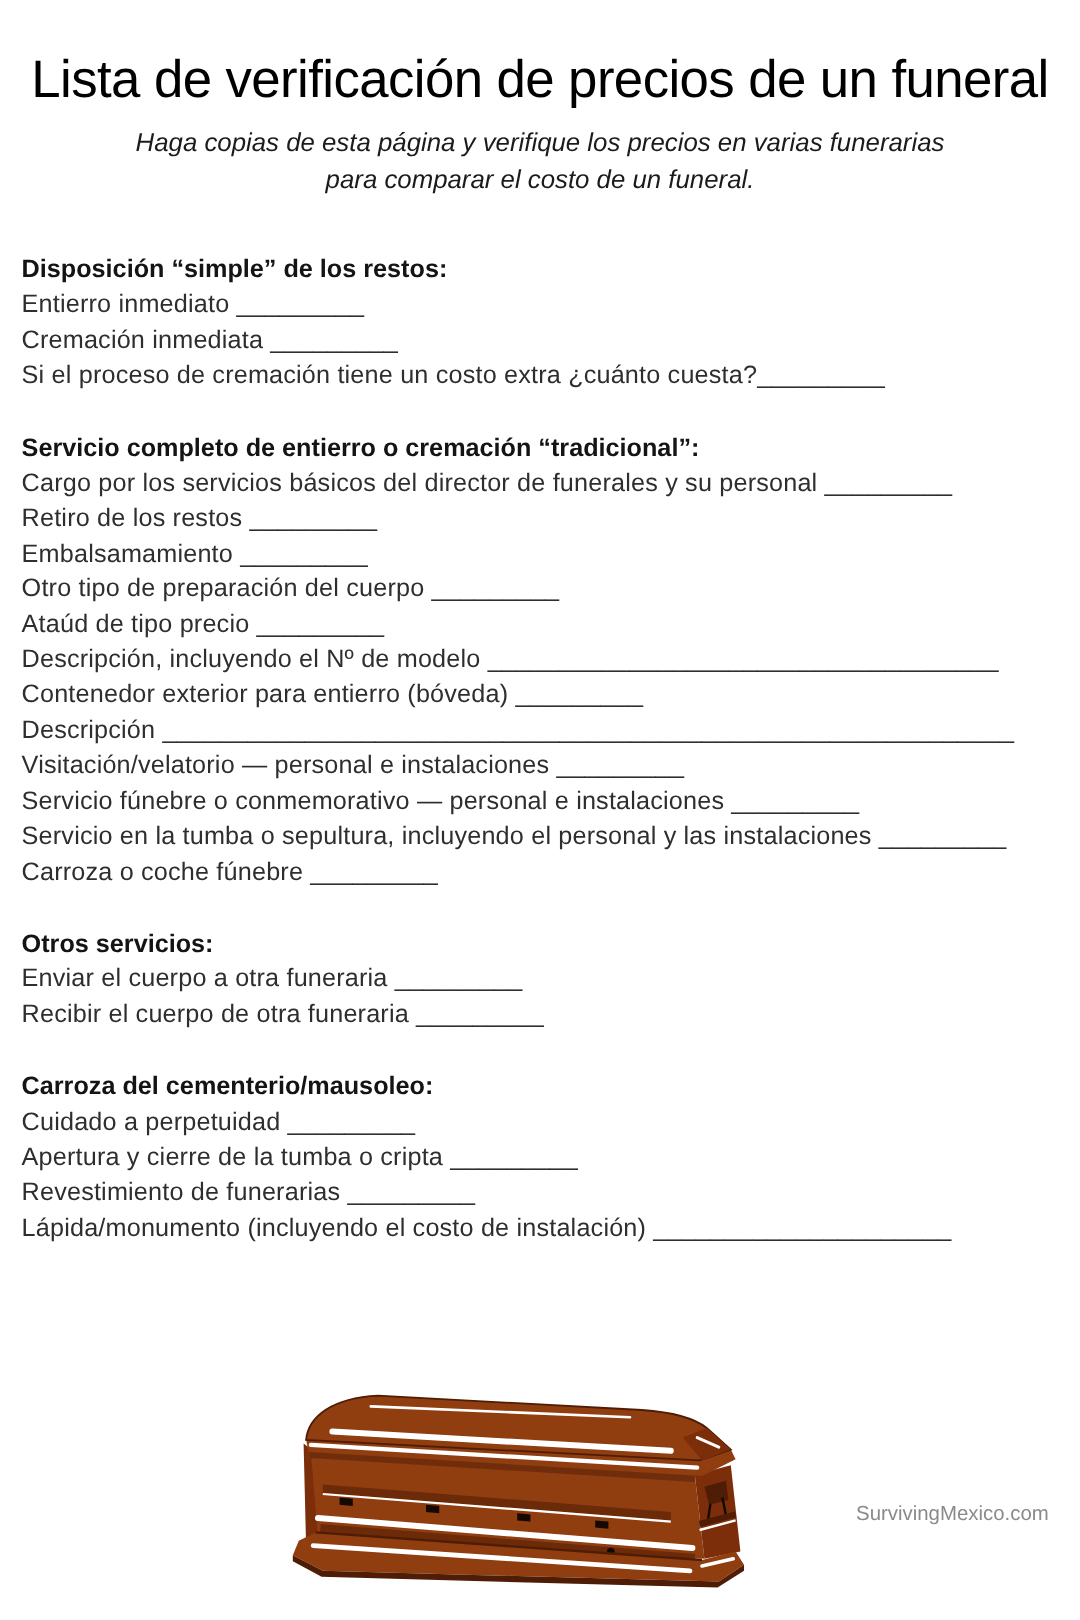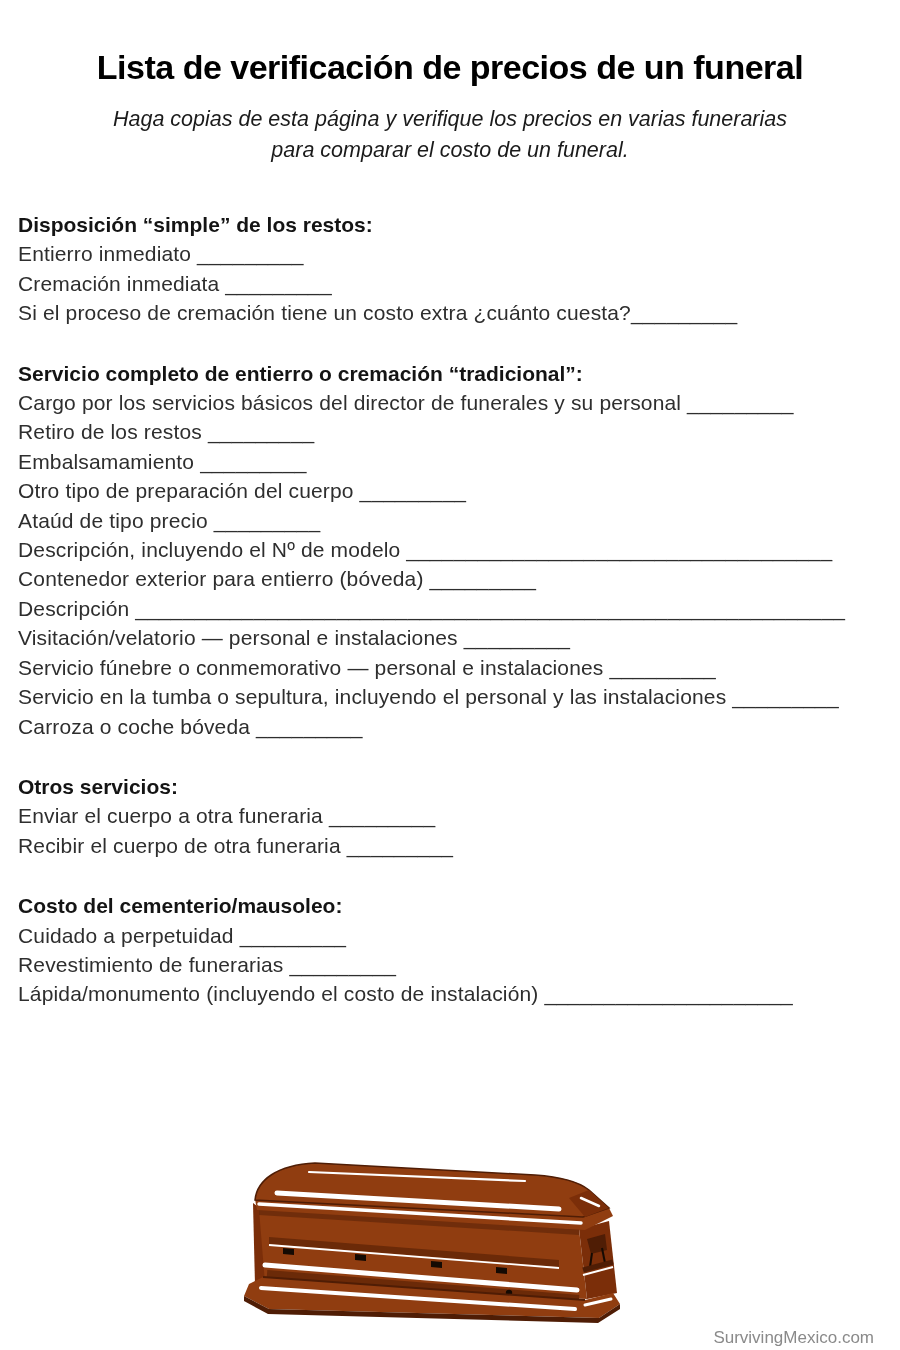--- a/index.html
+++ b/index.html
@@ -1,38 +1,38 @@
 <!DOCTYPE html>
 <html><head>
 <meta charset="utf-8">
 <style>
   html,body{margin:0;padding:0;background:#ffffff;}
   body{width:900px;height:1350px;font-family:"Liberation Sans",sans-serif;}
   .page{position:relative;width:900px;height:1350px;background:#ffffff;overflow:hidden;}
   .title{
     margin:0;padding:44px 22px 0;text-align:center;
-    font-size:34px;line-height:46px;font-weight:700;color:#000000;
+    font-size:44px;line-height:46px;font-weight:400;color:#000000;
     letter-spacing:-0.5px;
   }
   .subtitle{
     margin:14px 0 0;text-align:center;font-style:italic;
     font-size:21.5px;line-height:31px;color:#1b1b1b;
   }
   .sections{margin:44px 20px 0 18px;}
   .section-heading{
     margin:31px 0 0;font-size:21px;line-height:29.4px;
     font-weight:700;color:#141414;
   }
   .line{
     margin:0;font-size:21px;line-height:29.4px;color:#2e2e2e;
     letter-spacing:0.15px;white-space:nowrap;
   }
   .casket{position:absolute;left:243px;top:1153px;width:378px;height:172px;}
   .credit{
-    position:absolute;top:1328px;right:26px;
+    position:absolute;top:1252px;right:26px;
     font-size:17px;color:#8a8a8a;
   }
 </style>
 </head>
 <body>
 
 <div class="page">
 
   <h1 class="title">Lista de verificación de precios de un funeral</h1>
 
@@ -53,32 +53,33 @@
       <p class="line">Retiro de los restos _________</p>
       <p class="line">Embalsamamiento _________</p>
       <p class="line">Otro tipo de preparación del cuerpo _________</p>
       <p class="line">Ataúd de tipo precio _________</p>
       <p class="line">Descripción, incluyendo el Nº de modelo ____________________________________</p>
       <p class="line">Contenedor exterior para entierro (bóveda) _________</p>
       <p class="line">Descripción ____________________________________________________________</p>
       <p class="line">Visitación/velatorio — personal e instalaciones _________</p>
       <p class="line">Servicio fúnebre o conmemorativo — personal e instalaciones _________</p>
       <p class="line">Servicio en la tumba o sepultura, incluyendo el personal y las instalaciones _________</p>
-      <p class="line">Carroza o coche bóveda _________</p>
+      <p class="line">Carroza o coche fúnebre _________</p>
     </section>
 
     <section>
       <h2 class="section-heading">Otros servicios:</h2>
       <p class="line">Enviar el cuerpo a otra funeraria _________</p>
       <p class="line">Recibir el cuerpo de otra funeraria _________</p>
     </section>
 
     <section>
-      <h2 class="section-heading">Costo del cementerio/mausoleo:</h2>
+      <h2 class="section-heading">Carroza del cementerio/mausoleo:</h2>
       <p class="line">Cuidado a perpetuidad _________</p>
+      <p class="line">Apertura y cierre de la tumba o cripta _________</p>
       <p class="line">Revestimiento de funerarias _________</p>
       <p class="line">Lápida/monumento (incluyendo el costo de instalación) _____________________</p>
     </section>
 
   </div>
 
   <svg class="casket" viewBox="0 0 378 172" xmlns="http://www.w3.org/2000/svg" aria-hidden="true">
 
     <path d="M10 50 L18 56 L24 128 L12 132 Z" fill="#7B2E09"></path>
 

